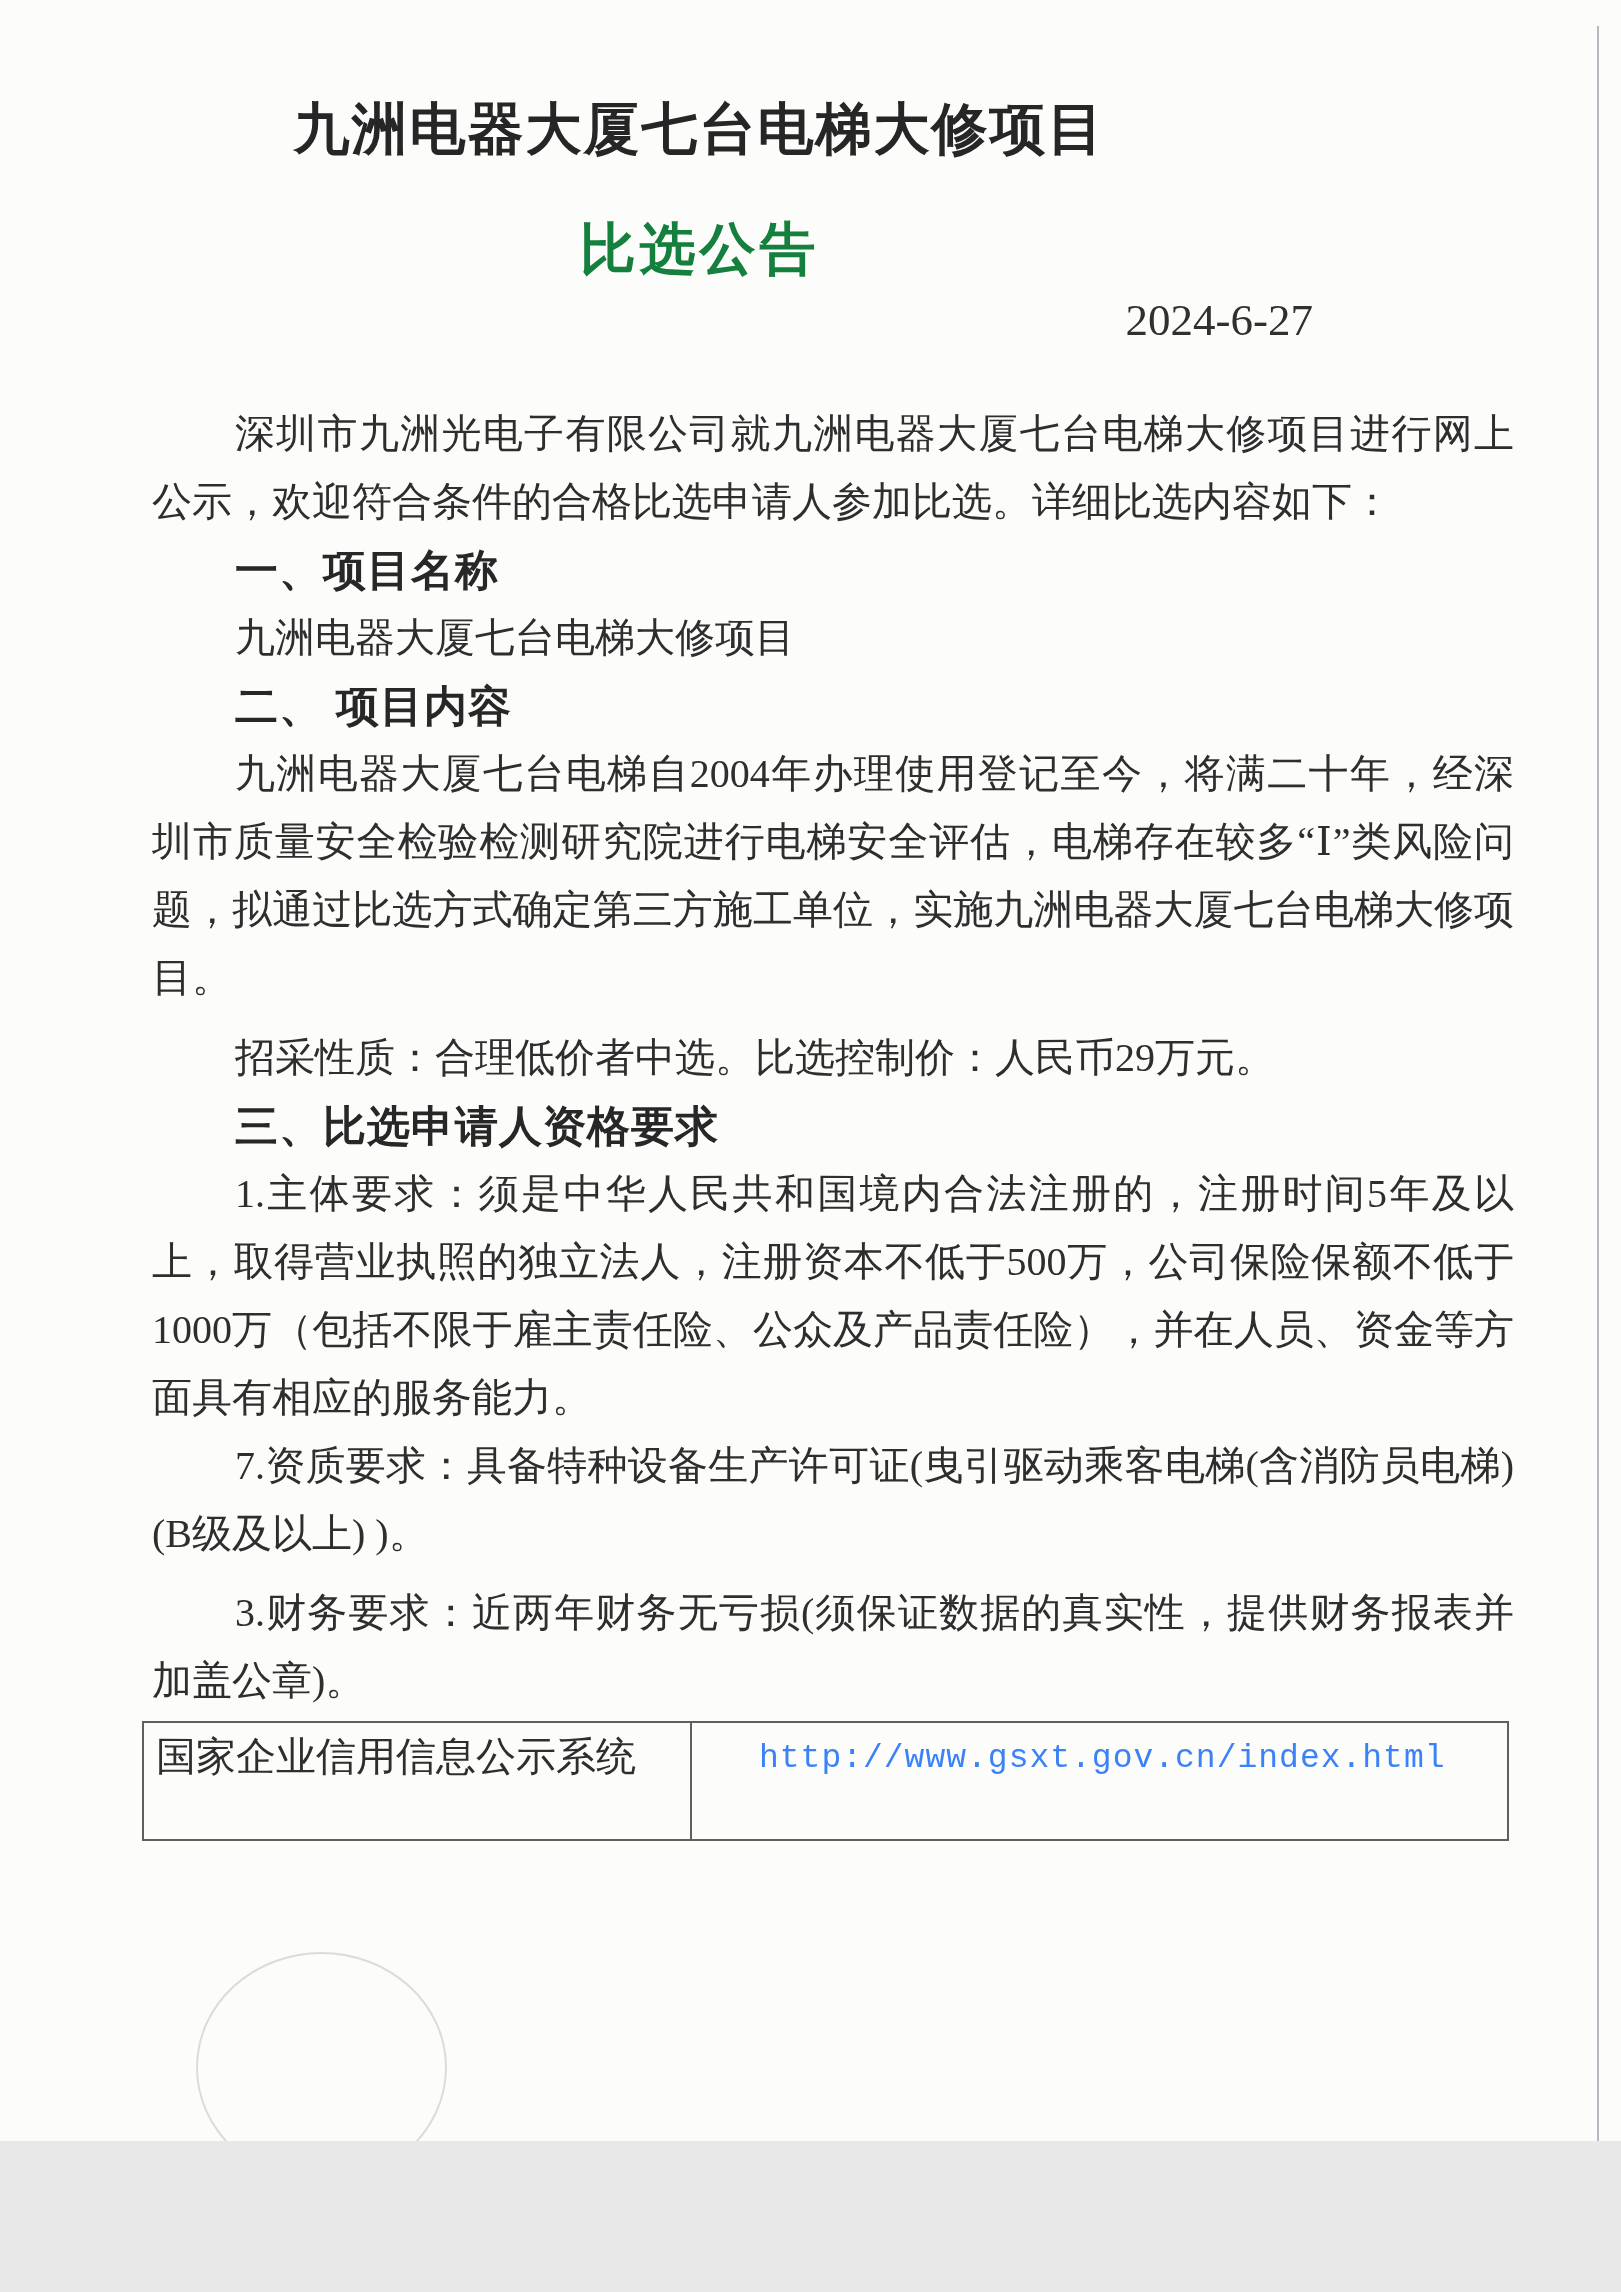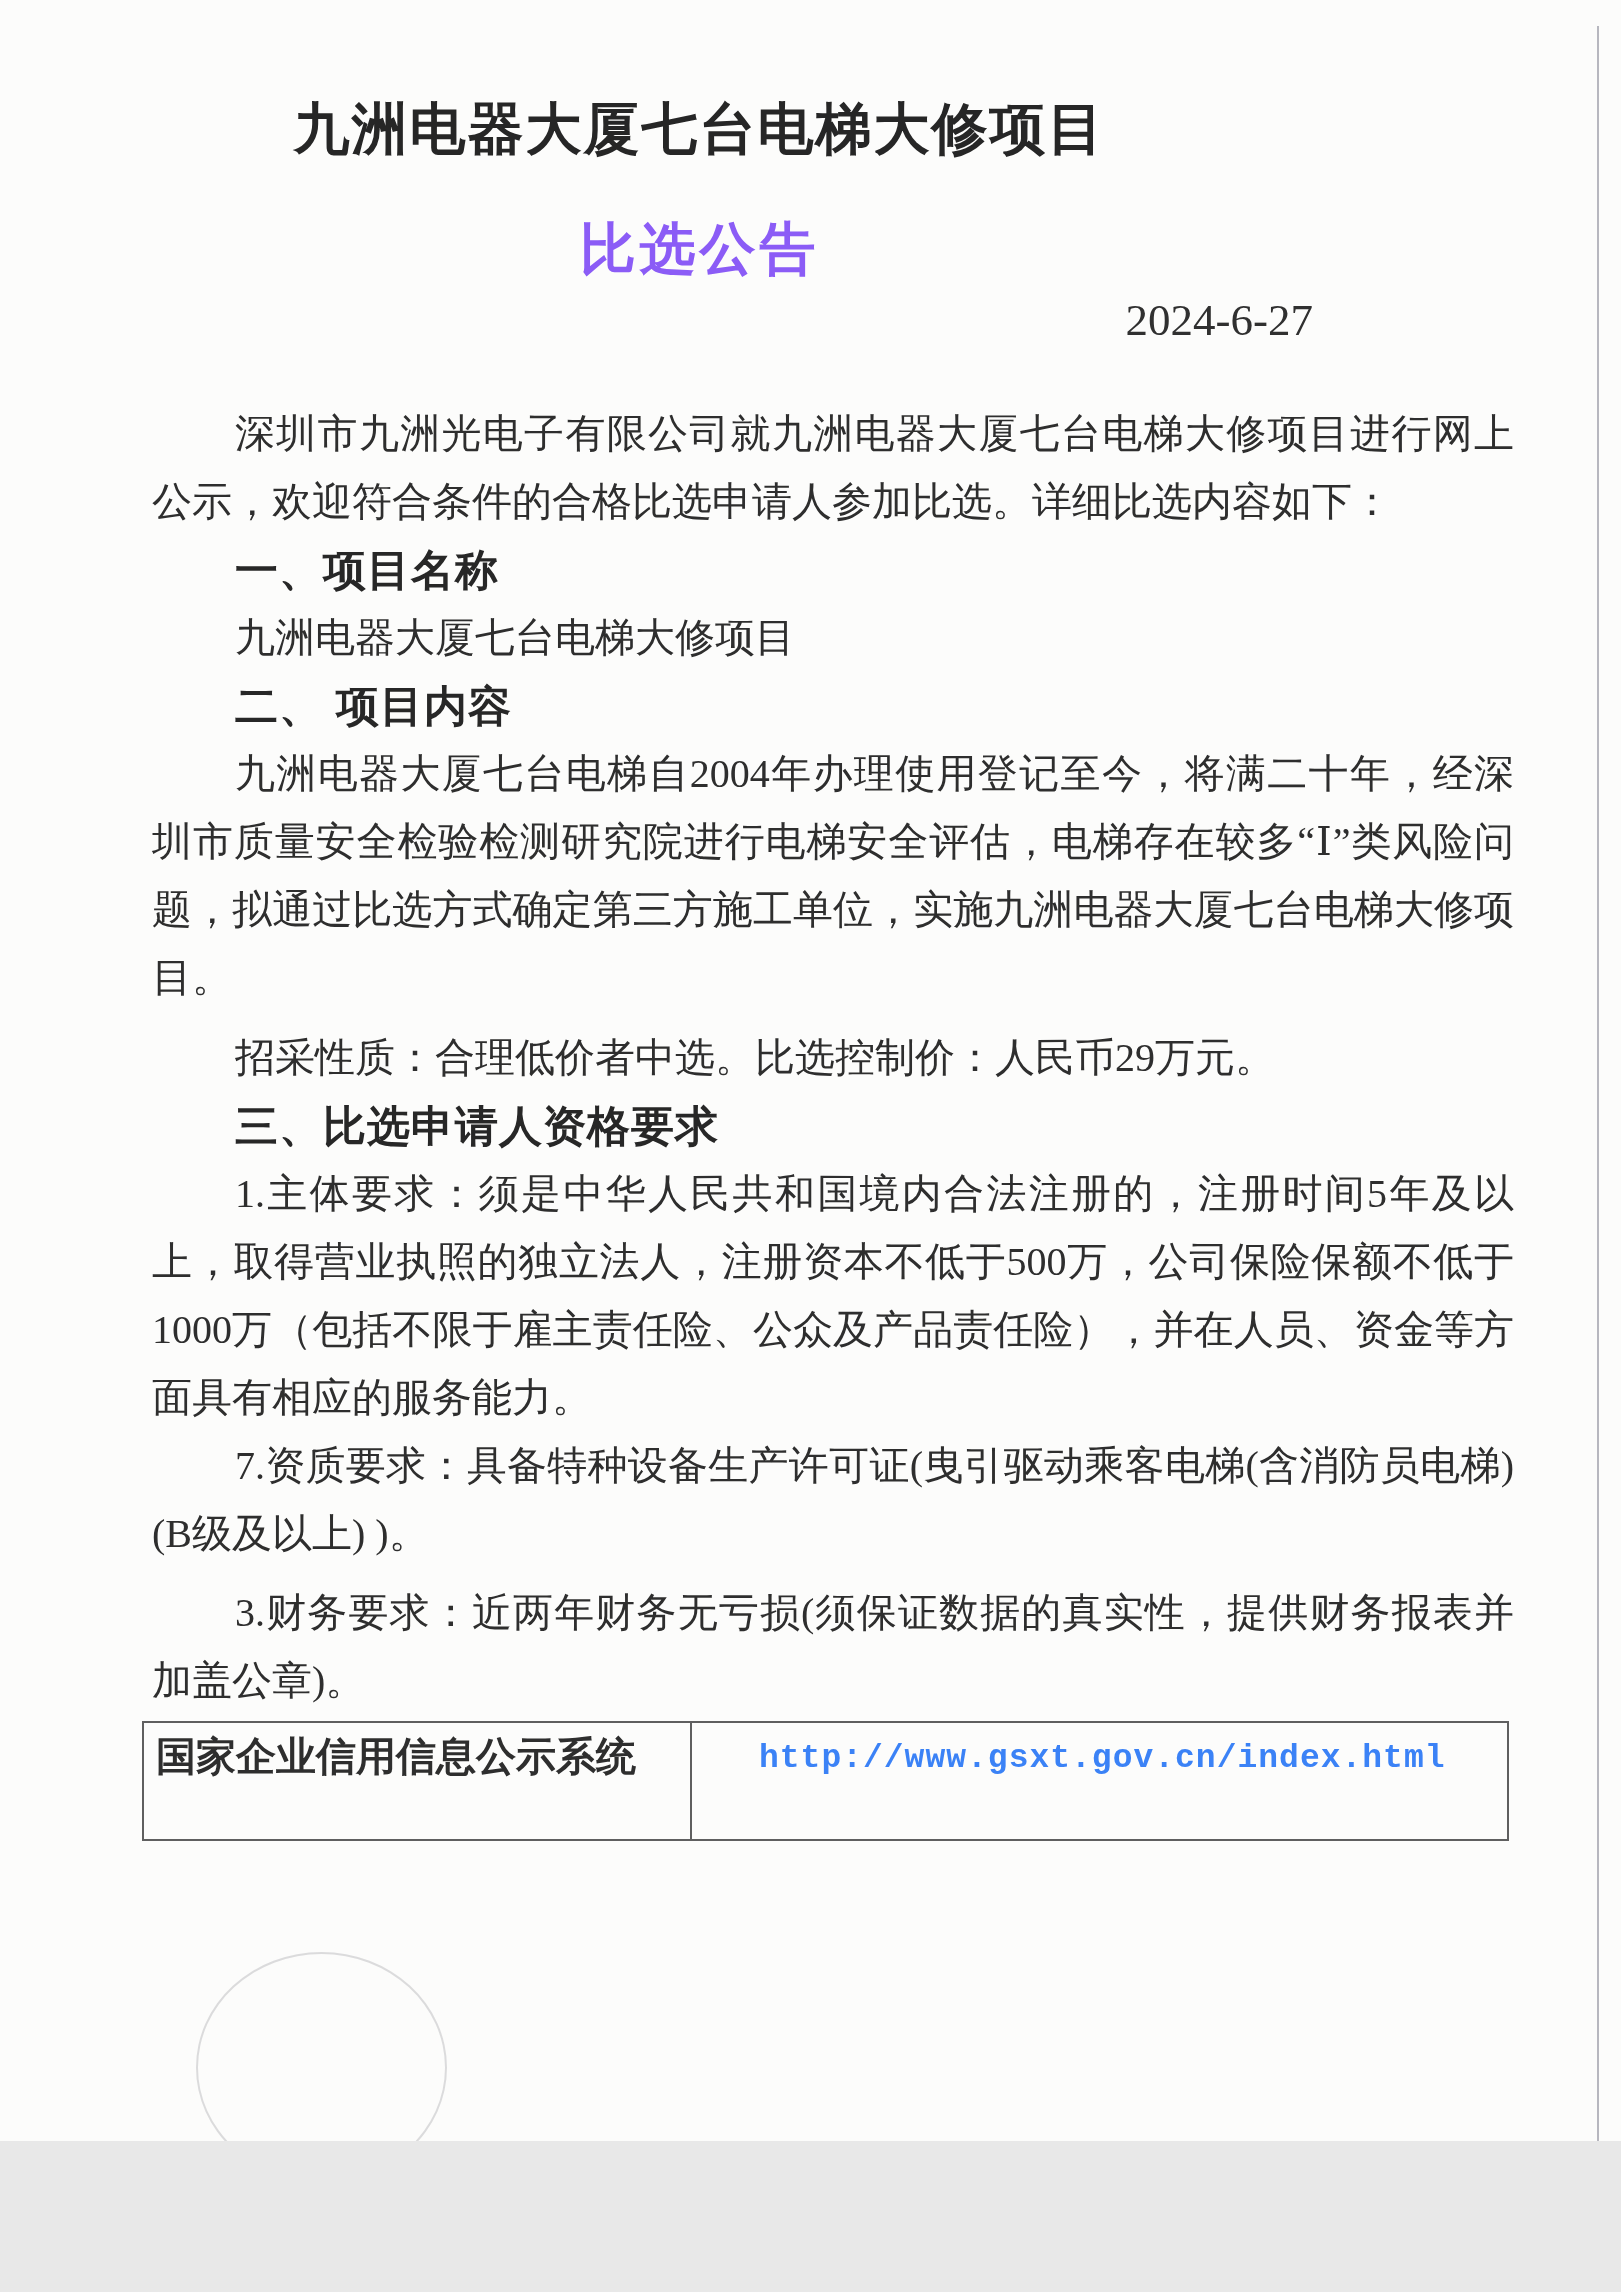--- a/index.html
+++ b/index.html
@@ -30,21 +30,21 @@
     letter-spacing: 2px;
     color: #262626;
     font-family: "Liberation Serif", "DejaVu Serif", serif;
   }
   .doc-subtitle {
     margin: 45px 0 0 0;
     font-size: 56px;
     line-height: 73px;
     font-weight: bold;
     letter-spacing: 3.9px;
-    color: #8b5cf6;
+    color: #15803d;
     font-family: "Liberation Serif", "DejaVu Serif", serif;
   }
   .doc-date {
     margin-top: 5.9px;
     padding-right: 308px;
     text-align: right;
     font-size: 45px;
     line-height: 57px;
     color: #303030;
   }
@@ -71,21 +71,20 @@
   }
   p.note-line { margin-top: 11.8px; }
   p.req-item-3 { margin-top: 11.8px; }
   .info-table {
     position: relative;
     z-index: 1;
     margin: 5.9px 0 0 -9.8px;
     width: 1367px;
     border-collapse: collapse;
     table-layout: fixed;
-    font-weight: bold;
   }
   .info-table td {
     border: 2px solid #5f5f5f;
     vertical-align: top;
     height: 104px;
     background: transparent;
   }
   .info-table td.label-cell {
     width: 534px;
     padding: 7.8px 0 0 11.8px;

